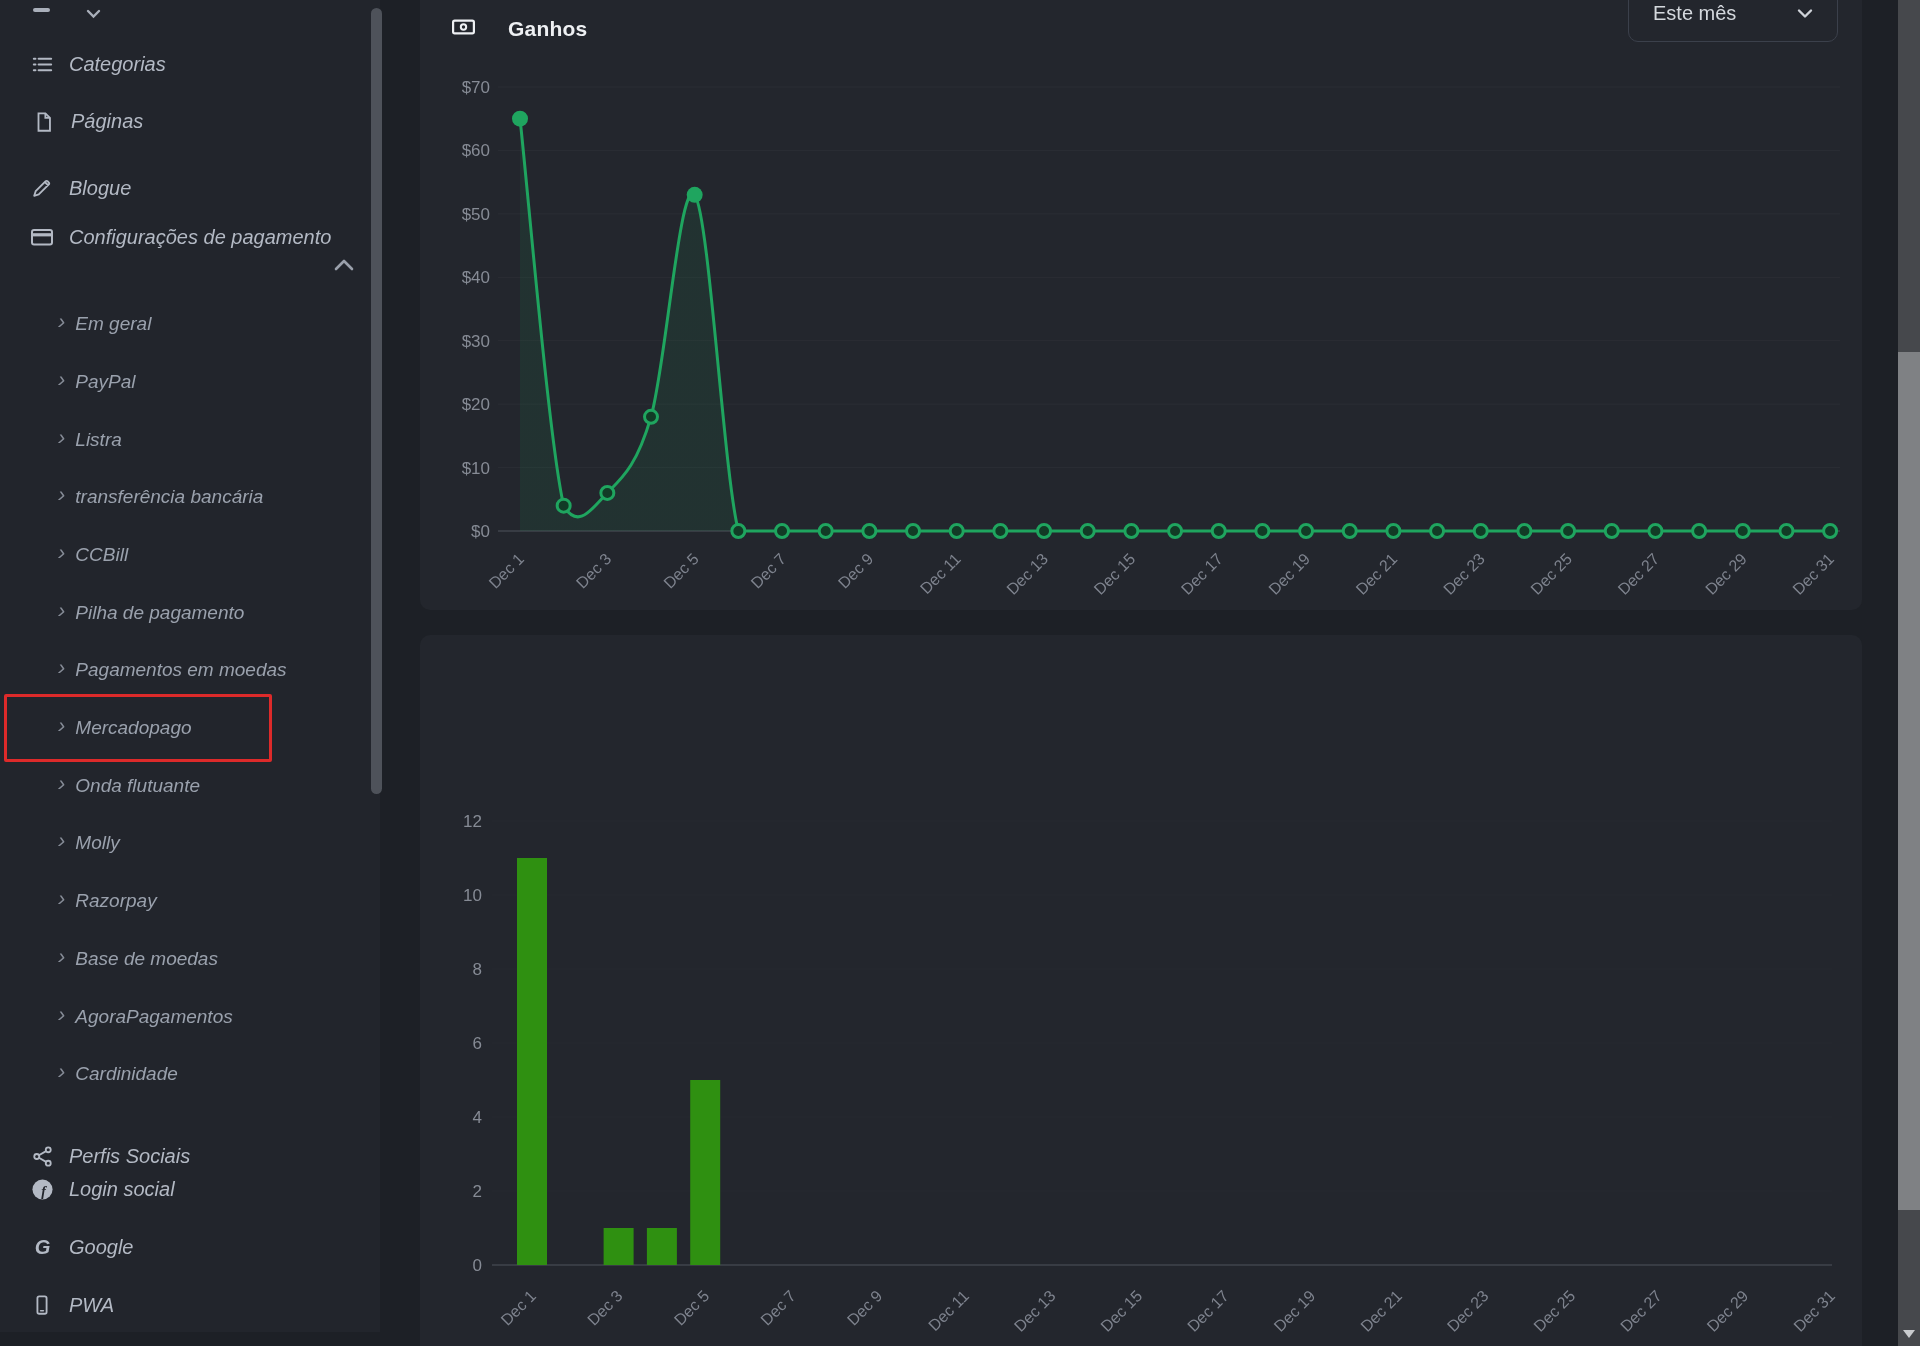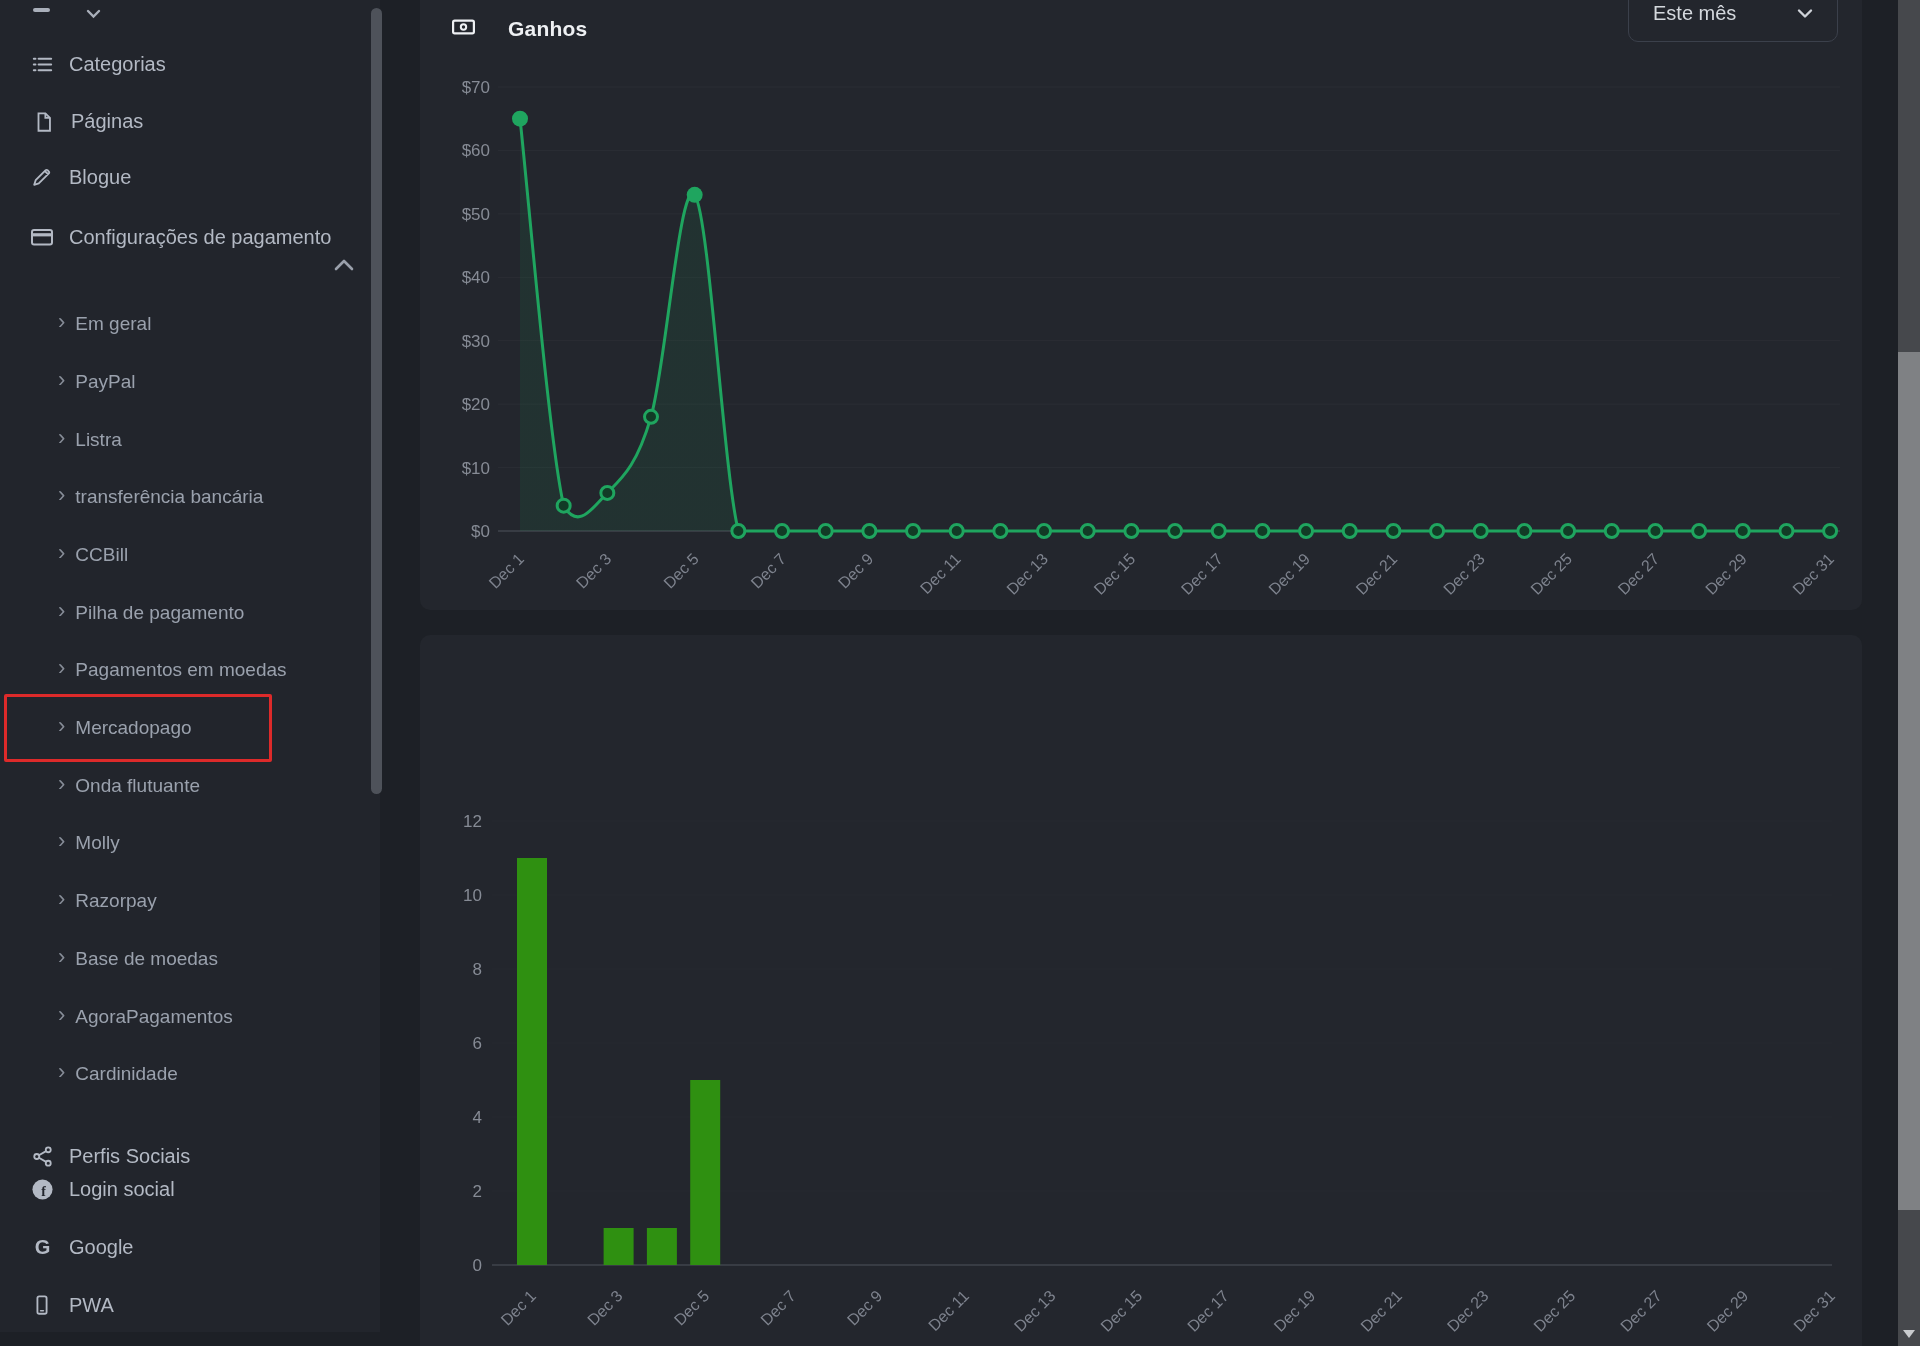--- a/index.html
+++ b/index.html
@@ -1,20 +1,20 @@
 <!DOCTYPE html>
 <html><head>
 <meta charset="utf-8">
 <style>
   html,body{margin:0;padding:0;}
   body{width:1920px;height:1346px;overflow:hidden;background:#1d2026;
        font-family:"Liberation Sans",sans-serif;position:relative;}
   .stage{position:absolute;inset:0;}
   
-  .sidebar{position:absolute;left:0;top:0;width:380px;height:1332px;background:#22252c;}
+  .sidebar{position:absolute;left:0;top:0;width:380px;height:1332px;background:#22252c;font-style:italic;}
   .side-item{position:absolute;height:28px;display:flex;align-items:center;gap:15px;
              color:#b3b9c4;font-size:20px;cursor:pointer;white-space:nowrap;}
   .side-item.sub{color:#9aa1ad;font-size:19px;gap:10px;}
   .side-item .ic{width:24px;height:24px;display:flex;align-items:center;justify-content:center;flex:0 0 auto;}
   .side-item .chev{color:#868c97;font-size:22px;line-height:20px;transform:translateY(-2px);}
   .collapse-chevron{position:absolute;left:330px;width:30px;height:22px;cursor:pointer;}
   .clipped-item{position:absolute;left:33px;top:4px;width:120px;height:16px;}
   .clipped-item .dash{position:absolute;left:0;top:4px;width:17px;height:4px;background:#a9afba;border-radius:2px;}
   .clipped-item .vmark{position:absolute;left:53px;top:2px;}
   .hl-box{position:absolute;left:4px;top:694px;width:262px;height:62px;
@@ -68,21 +68,21 @@
         </div>
         <div class="side-item" style="top: 107.7px; left: 32px;">
           <span class="ic">
             <svg width="22" height="22" viewBox="0 0 24 24">
               <path d="M6 2.5h7.5L18.5 7.5v14H6z" fill="none" stroke="#b3b9c4" stroke-width="2"></path>
               <path d="M13.5 2.5v5h5" fill="none" stroke="#b3b9c4" stroke-width="2"></path>
             </svg>
           </span>
           <span>Páginas</span>
         </div>
-        <div class="side-item" style="top: 163px; left: 30px;">
+        <div class="side-item" style="top: 174px; left: 30px;">
           <span class="ic">
             <svg width="22" height="22" viewBox="0 0 24 24">
               <path d="M14.8 5.2l4 4M3.5 20.5l1.6-5L16 4.6a1.4 1.4 0 012 0l1.5 1.5a1.4 1.4 0 010 2L8.5 19z" fill="none" stroke="#b3b9c4" stroke-width="2" stroke-linejoin="round"></path>
             </svg>
           </span>
           <span>Blogue</span>
         </div>
         <div class="side-item" style="top: 223.1px; left: 30px;">
           <span class="ic">
             <svg width="24" height="24" viewBox="0 0 24 24">

